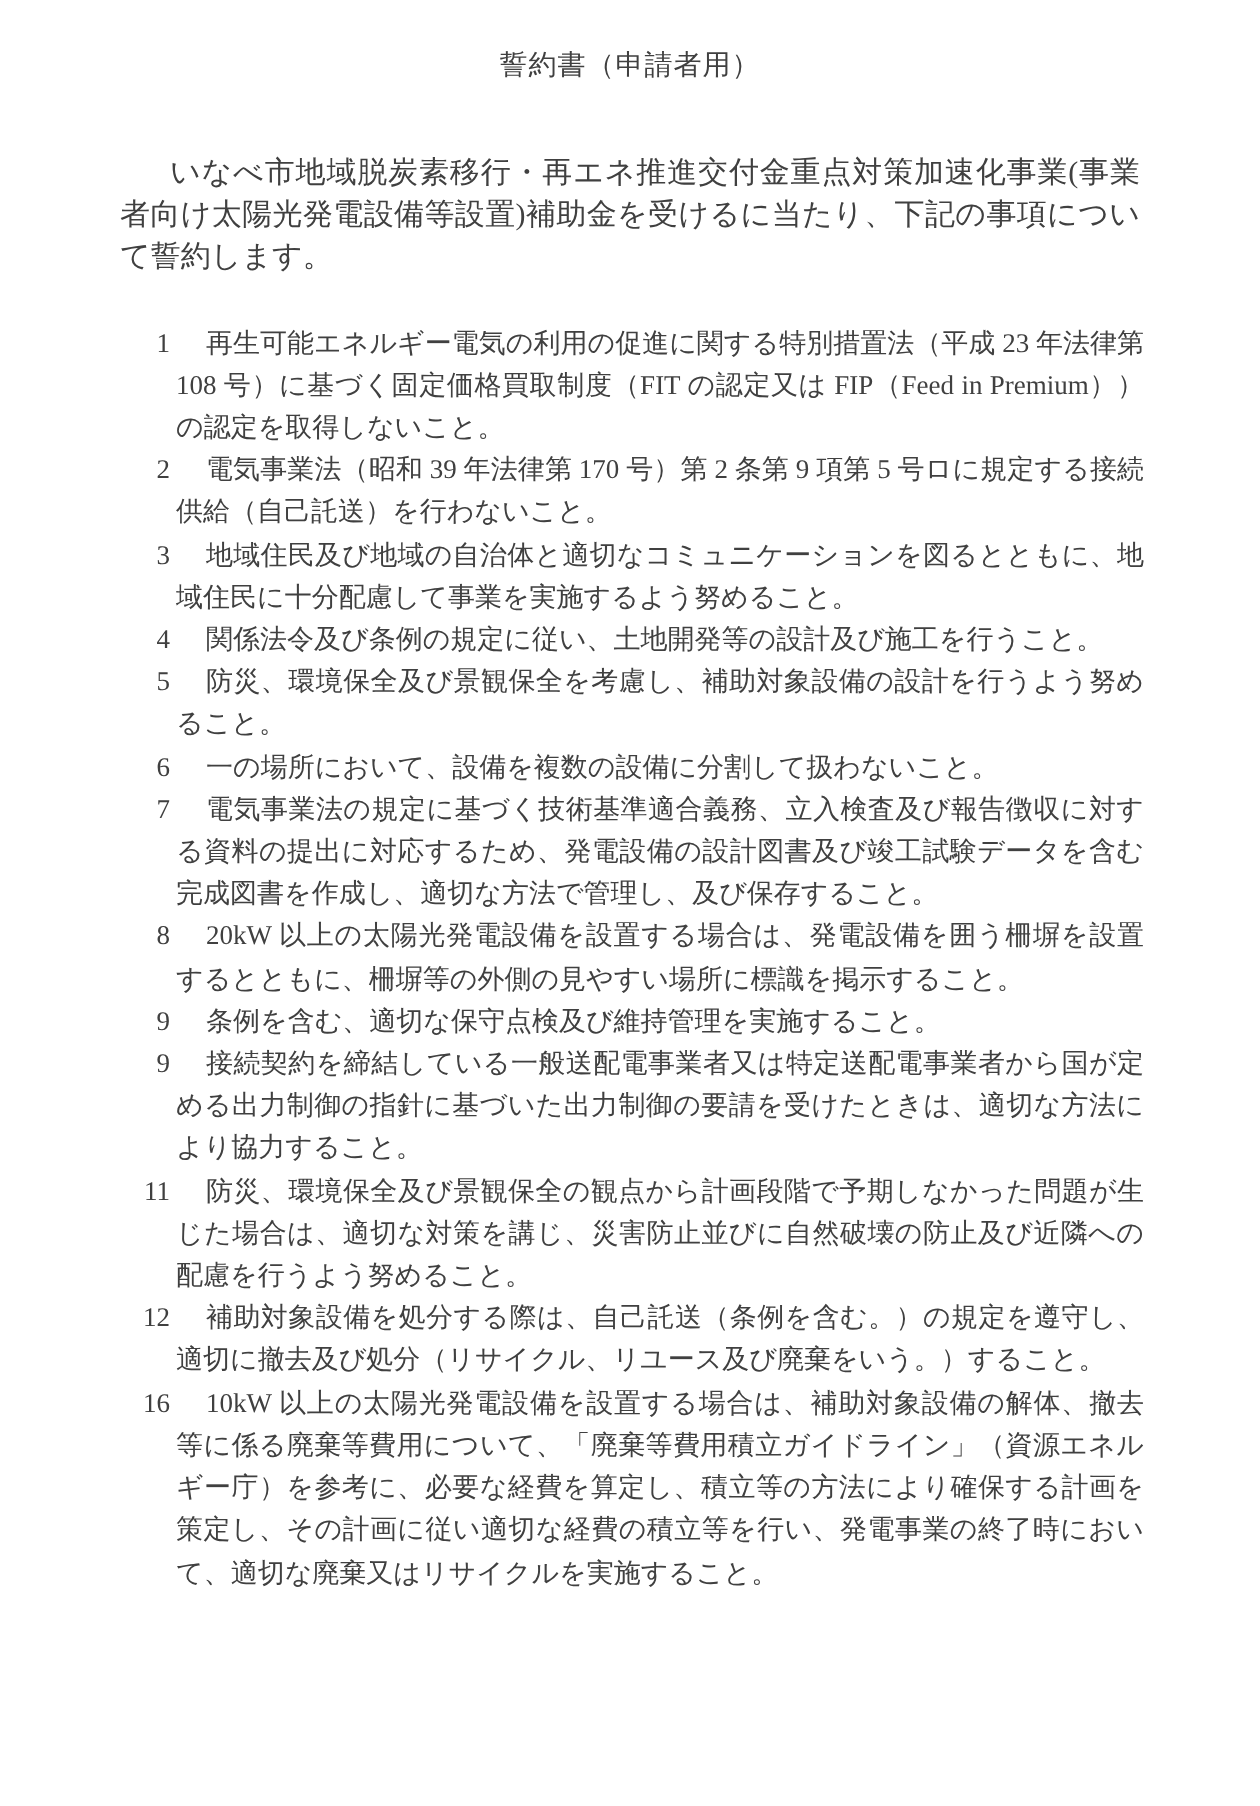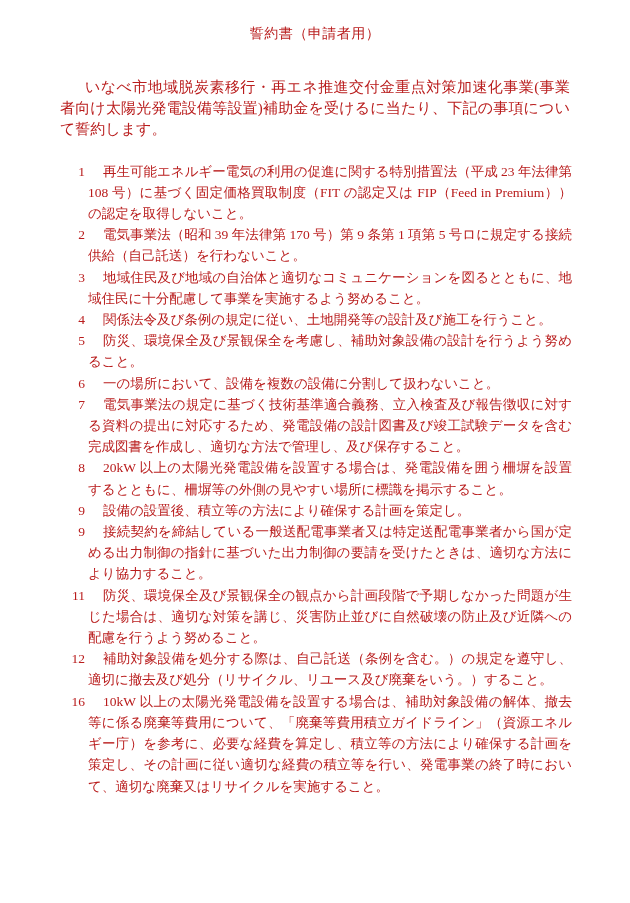--- a/index.html
+++ b/index.html
@@ -7,21 +7,21 @@
     padding: 0;
     background: #ffffff;
   }
   .page {
     position: relative;
     width: 630px;
     height: 903px;
     background: #ffffff;
     overflow: hidden;
     font-family: "Liberation Serif", "DejaVu Serif", serif;
-    color: #b91c1c;
+    color: #404040;
     -webkit-font-smoothing: antialiased;
   }
   .doc-title {
     padding-top: 24px;
     text-align: center;
     font-size: 14px;
     line-height: 19px;
     letter-spacing: 0.5px;
   }
   .intro {
@@ -58,42 +58,42 @@
 
   <div class="doc-title">誓約書（申請者用）</div>
 
   <p class="intro">いなべ市地域脱炭素移行・再エネ推進交付金重点対策加速化事業(事業者向け太陽光発電設備等設置)補助金を受けるに当たり、下記の事項について誓約します。</p>
 
   <div class="pledge-list">
     <div class="pledge-item">
       <span class="item-number">1</span><span>再生可能エネルギー電気の利用の促進に関する特別措置法（平成 23 年法律第 108 号）に基づく固定価格買取制度（FIT の認定又は FIP（Feed in Premium））の認定を取得しないこと。</span>
     </div>
     <div class="pledge-item">
-      <span class="item-number">2</span><span>電気事業法（昭和 39 年法律第 170 号）第 9 条第 1 項第 5 号ロに規定する接続供給（自己託送）を行わないこと。</span>
+      <span class="item-number">2</span><span>電気事業法（昭和 39 年法律第 170 号）第 2 条第 9 項第 5 号ロに規定する接続供給（自己託送）を行わないこと。</span>
     </div>
     <div class="pledge-item">
       <span class="item-number">3</span><span>地域住民及び地域の自治体と適切なコミュニケーションを図るとともに、地域住民に十分配慮して事業を実施するよう努めること。</span>
     </div>
     <div class="pledge-item">
       <span class="item-number">4</span><span>関係法令及び条例の規定に従い、土地開発等の設計及び施工を行うこと。</span>
     </div>
     <div class="pledge-item">
       <span class="item-number">5</span><span>防災、環境保全及び景観保全を考慮し、補助対象設備の設計を行うよう努めること。</span>
     </div>
     <div class="pledge-item">
       <span class="item-number">6</span><span>一の場所において、設備を複数の設備に分割して扱わないこと。</span>
     </div>
     <div class="pledge-item">
       <span class="item-number">7</span><span>電気事業法の規定に基づく技術基準適合義務、立入検査及び報告徴収に対する資料の提出に対応するため、発電設備の設計図書及び竣工試験データを含む完成図書を作成し、適切な方法で管理し、及び保存すること。</span>
     </div>
     <div class="pledge-item">
       <span class="item-number">8</span><span>20kW 以上の太陽光発電設備を設置する場合は、発電設備を囲う柵塀を設置するとともに、柵塀等の外側の見やすい場所に標識を掲示すること。</span>
     </div>
     <div class="pledge-item">
-      <span class="item-number">9</span><span>設備の設置後、積立等の方法により確保する計画を策定し。</span>
+      <span class="item-number">9</span><span>条例を含む、適切な保守点検及び維持管理を実施すること。</span>
     </div>
     <div class="pledge-item">
       <span class="item-number">9</span><span>接続契約を締結している一般送配電事業者又は特定送配電事業者から国が定める出力制御の指針に基づいた出力制御の要請を受けたときは、適切な方法により協力すること。</span>
     </div>
     <div class="pledge-item">
       <span class="item-number">11</span><span>防災、環境保全及び景観保全の観点から計画段階で予期しなかった問題が生じた場合は、適切な対策を講じ、災害防止並びに自然破壊の防止及び近隣への配慮を行うよう努めること。</span>
     </div>
     <div class="pledge-item">
       <span class="item-number">12</span><span>補助対象設備を処分する際は、自己託送（条例を含む。）の規定を遵守し、適切に撤去及び処分（リサイクル、リユース及び廃棄をいう。）すること。</span>
     </div>

